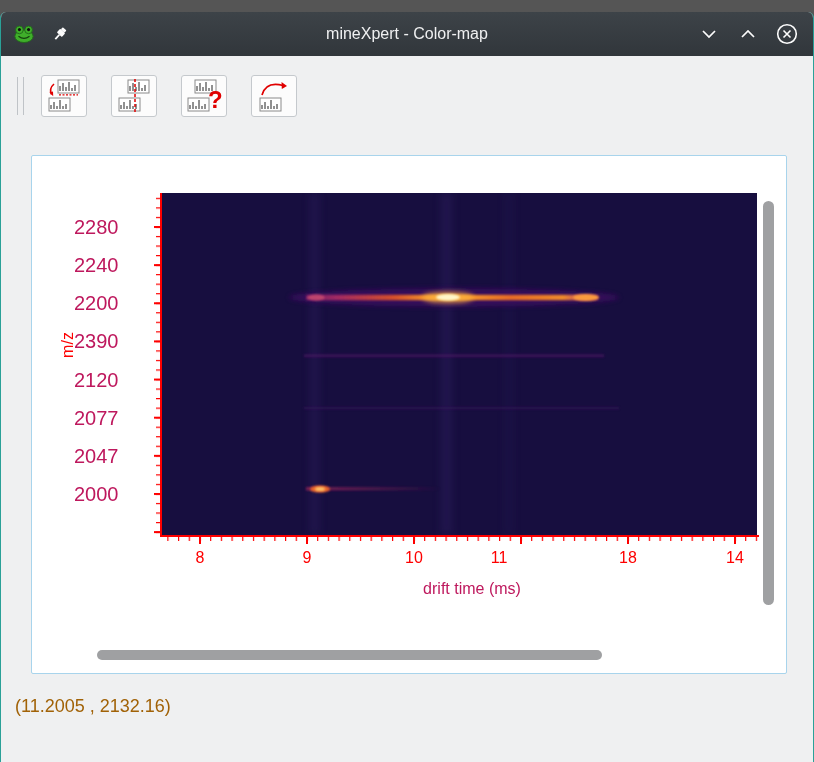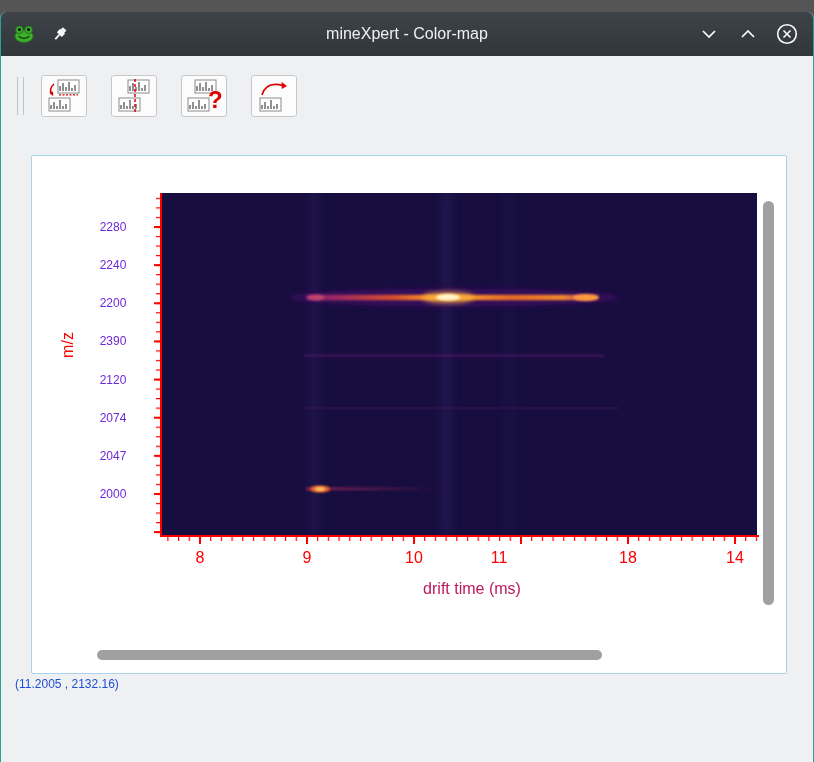--- a/index.html
+++ b/index.html
@@ -33,22 +33,22 @@
     background:#fcfcfc;border:1px solid #c5c9cd;border-radius:3px;
     display:flex;align-items:center;justify-content:center;padding:0;cursor:pointer;
   }
   
   .panel{
     position:absolute;left:30px;top:143px;width:754px;height:517px;
     background:#ffffff;border:1px solid #a8d4ec;border-radius:2px;box-sizing:content-box;
   }
   .plot-svg{position:absolute;left:122px;top:30px;}
   .ylab{
-    position:absolute;left:42px;width:78px;text-align:center;
-    color:#6d28d9;font-size:12px;transform:translateY(-50%);white-space:nowrap;
+    position:absolute;left:42px;width:78px;text-align:left;
+    color:#be185d;font-size:20px;transform:translateY(-50%);white-space:nowrap;
   }
   .xlab{
     position:absolute;top:393px;width:46px;text-align:center;
     color:#fe0000;font-size:16px;transform:translateX(-50%);white-space:nowrap;
   }
   .ylabel-title{
     position:absolute;left:36px;top:189px;color:#fe0000;font-size:16px;
     transform:translate(-50%,-50%) rotate(-90deg);white-space:nowrap;
   }
   .xlabel-title{
@@ -57,21 +57,21 @@
   }
   .vscroll-thumb{
     position:absolute;left:731px;top:45px;width:11px;height:404px;
     background:#9fa0a2;border-radius:6px;cursor:pointer;
   }
   .hscroll-thumb{
     position:absolute;left:65px;top:494px;width:505px;height:10px;
     background:#9fa0a2;border-radius:6px;cursor:pointer;
   }
   
-  .statusbar{position:absolute;left:14px;top:665px;font-size:12px;color:#1d4ed8;}
+  .statusbar{position:absolute;left:14px;top:684px;font-size:18px;color:#a16207;}
   
   .bottom-strip{position:absolute;left:0;right:0;bottom:0;height:10px;background:#2aa198;}
 </style>
 </head>
 <body>
 
 <div class="window">
 
   <div class="titlebar">
     <div class="tb-left">
@@ -255,21 +255,21 @@
         <rect x="2" y="7" width="4" height="344" fill="url(#yminor)"></rect>
         <rect x="0" y="7" width="7" height="344" fill="url(#ymajor)"></rect>
       </g>
     </svg>
 
     <span class="ylab" style="top:71px">2280</span>
     <span class="ylab" style="top:109px">2240</span>
     <span class="ylab" style="top:147px">2200</span>
     <span class="ylab" style="top:185px">2390</span>
     <span class="ylab" style="top:224px">2120</span>
-    <span class="ylab" style="top:262px">2074</span>
+    <span class="ylab" style="top:262px">2077</span>
     <span class="ylab" style="top:300px">2047</span>
     <span class="ylab" style="top:338px">2000</span>
 
     <span class="xlab" style="left:168px">8</span>
     <span class="xlab" style="left:275px">9</span>
     <span class="xlab" style="left:382px">10</span>
     <span class="xlab" style="left:467px">11</span>
     <span class="xlab" style="left:596px">18</span>
     <span class="xlab" style="left:703px">14</span>
 

